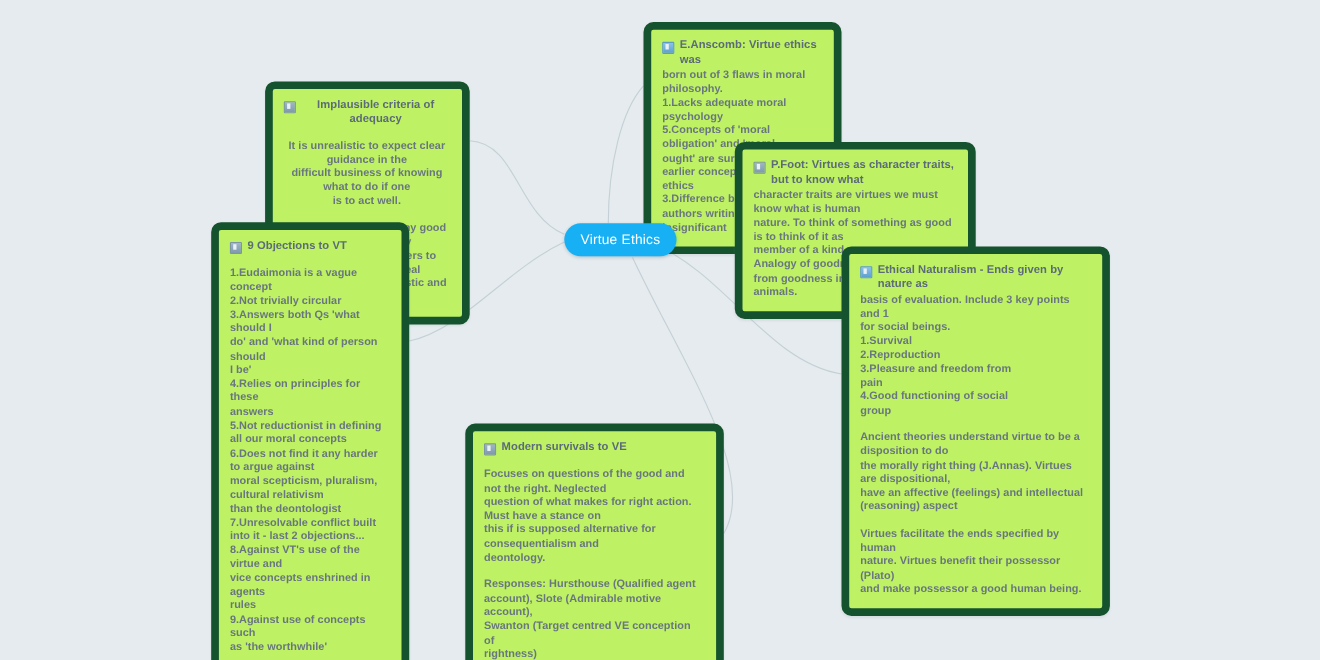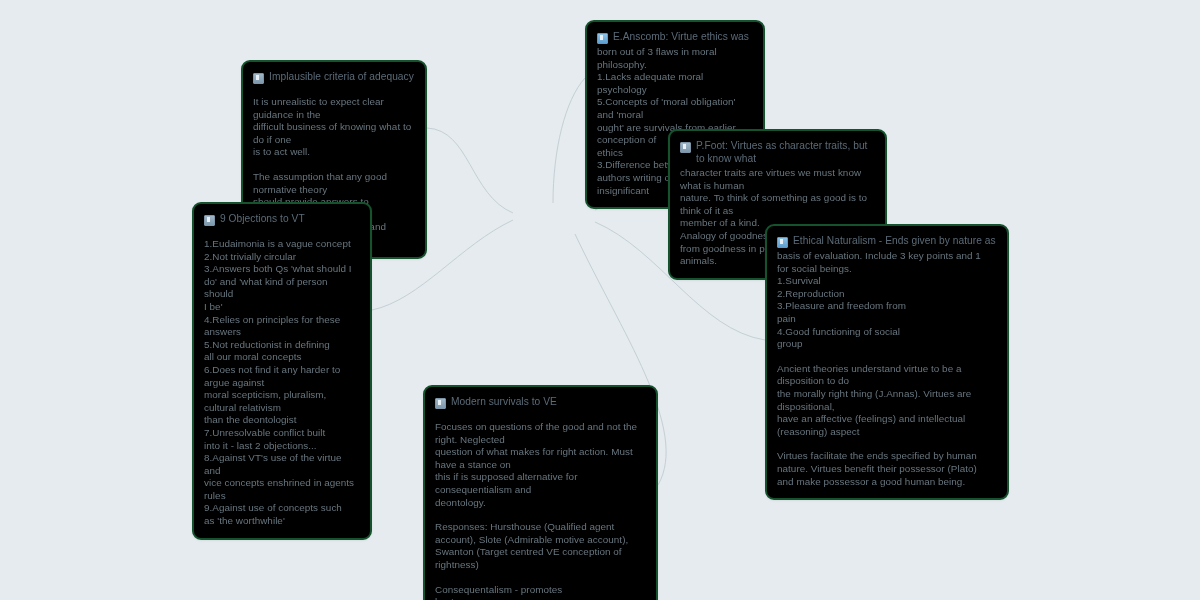--- a/index.html
+++ b/index.html
@@ -38,27 +38,28 @@
     border-radius: 16px;
     text-align: center;
     font-size: 12.5px;
     line-height: 14px;
     letter-spacing: 0.2px;
     box-shadow: 0 1px 3px rgba(20,80,110,0.25);
     z-index: 5;
   }
   .card {
     position: absolute;
-    background: #000000;
-    border: 2px solid #14532d;
+    background: #bef264;
+    border: 7px solid #14532d;
     border-radius: 9px;
     box-shadow: 0 1px 2px rgba(120,140,150,0.13);
     padding: 9px 11px 10px 10px;
     box-sizing: border-box;
     z-index: 3;
+    font-weight: bold;
   }
   .card-header {
     display: flex;
     align-items: flex-start;
     gap: 5px;
     margin-bottom: 2px;
   }
   .note-icon {
     flex: none;
     width: 9px;
@@ -97,21 +98,21 @@
   }
   .card-body.tight {
     margin-top: 0;
   }
   .card-body.spaced {
     margin-top: 12px;
   }
 
   
   #card-anscombe   { left: 585px;  top: 20px;   width: 180px; }
-  #card-implausible{ left: 241px;  top: 60px;   width: 186px; }
+  #card-implausible{ left: 241px;  top: 74px;   width: 186px; text-align: center; }
   #card-pfoot      { left: 668px;  top: 129px;  width: 219px; }
   #card-objections { left: 192px;  top: 202px;  width: 180px; }
   #card-naturalism { left: 765px;  top: 224px;  width: 244px; }
   #card-modern     { left: 423px;  top: 385px;  width: 235px; }
 </style>
 </head>
 <body>
 
 <div id="mindmap">
 
@@ -125,20 +126,23 @@
       <path d="M595 210 C 630 195, 640 180, 668 172"></path>
 
       <path d="M513 220 C 460 245, 420 300, 372 310"></path>
 
       <path d="M595 222 C 660 250, 700 330, 765 340"></path>
 
       <path d="M575 234 C 620 330, 690 430, 658 485"></path>
     </g>
   </svg>
 
+  <div class="central-node">
+    <span>Virtue Ethics</span>
+  </div>
 
   <div class="card" id="card-anscombe">
     <div class="card-header">
       <span class="note-icon blue"></span>
       <span class="card-title">E.Anscomb: Virtue ethics was</span>
     </div>
     <div class="card-body tight">born out of 3 flaws in moral
 philosophy.
 1.Lacks adequate moral psychology
 5.Concepts of 'moral obligation' and 'moral

